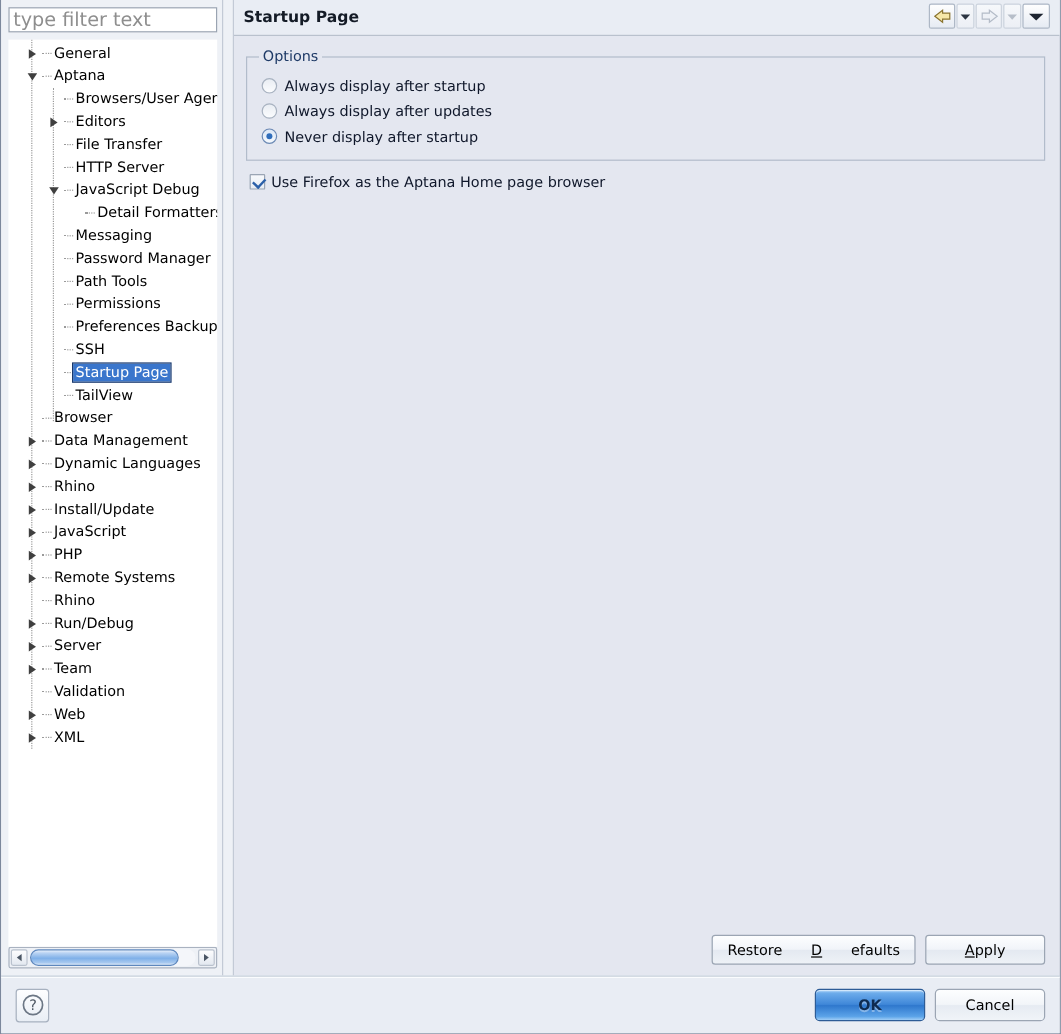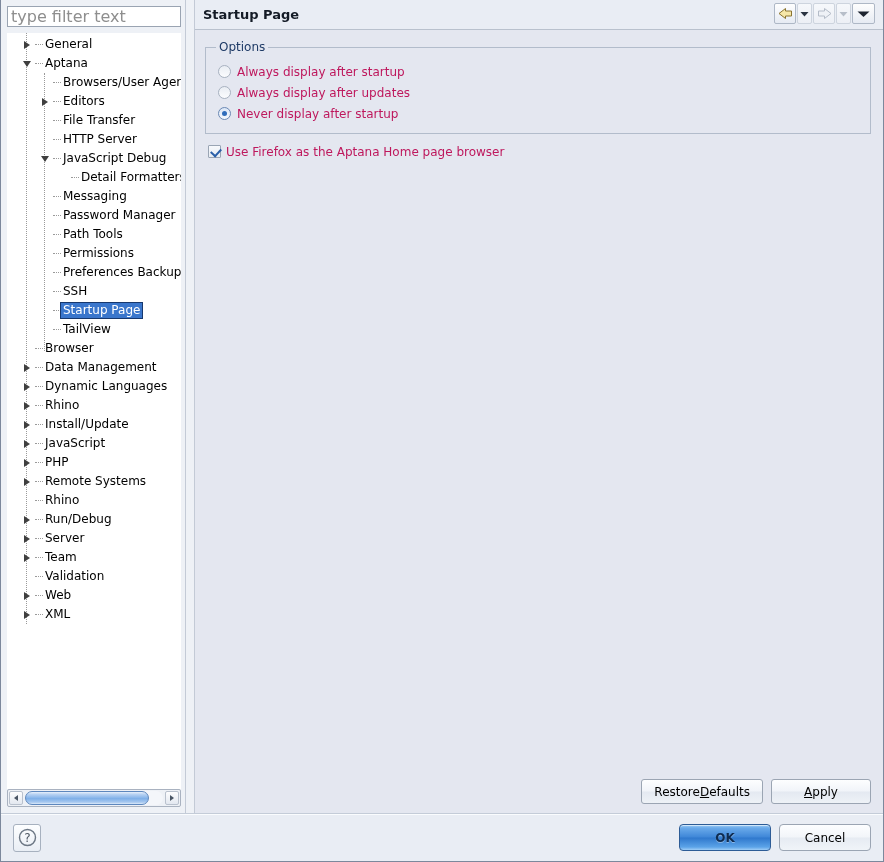--- a/index.html
+++ b/index.html
@@ -219,21 +219,21 @@
   fieldset#options-group {
     margin: 0; padding: 7px 8px 9px 8px;
     border: 1px solid #b2bccb;
     background: transparent;
   }
   fieldset#options-group legend {
     font-size: 12px; color: #1e3a66; padding: 0 3px; margin-left: 2px;
   }
   .radio-row, .check-row {
     display: flex; align-items: center; height: 21px;
-    font-size: 12px; color: #be185d;
+    font-size: 12px; color: #0f172a;
   }
   .radio-row { margin-left: 4px; }
   .radio {
     width: 13px; height: 13px; border-radius: 50%; flex: none;
     margin-right: 6px;
     background: linear-gradient(to bottom,#e9edf3,#fbfcfe);
     border: 1px solid #a8b2c0;
     position: relative;
   }
   .radio.on {
@@ -268,21 +268,21 @@
   .btn {
     font-family: "DejaVu Sans", sans-serif;
     font-size: 12px; color: #000;
     height: 25px; min-width: 88px;
     padding: 0 12px;
     border: 1px solid #9ba5b3; border-radius: 3px;
     background: linear-gradient(to bottom,#fdfeff 0%,#f1f4f9 48%,#e4e9f1 52%,#eef2f7 100%);
     display: flex; align-items: center; justify-content: center;
     white-space: nowrap;
   }
-  .btn.w-restore { min-width: 106px; }
+  .btn.w-restore { min-width: 106px; gap: 24px; }
   .btn.w-apply { min-width: 100px; }
   .mn { text-decoration: underline; }
 
   
   #bottom-bar {
     height: 48px; flex: none; position: relative;
     background: #e9edf4;
     border-top: 1px solid #c4ccd8;
     display: flex; align-items: center;
   }

